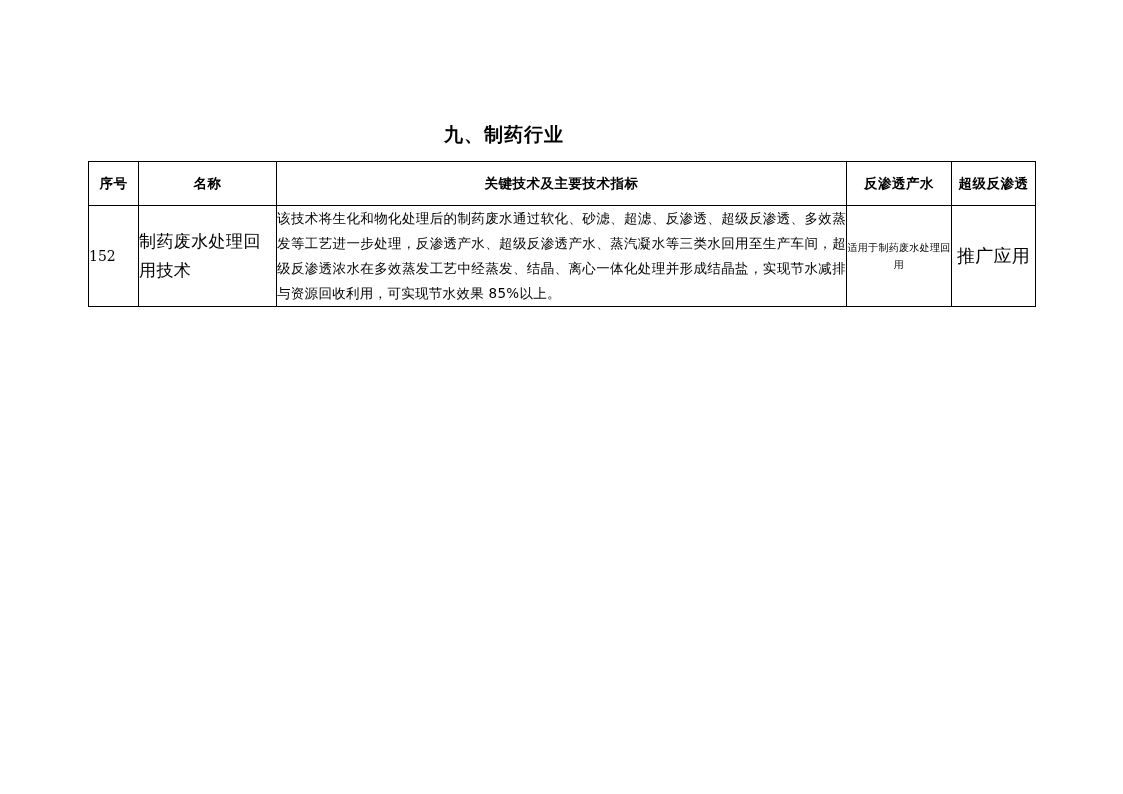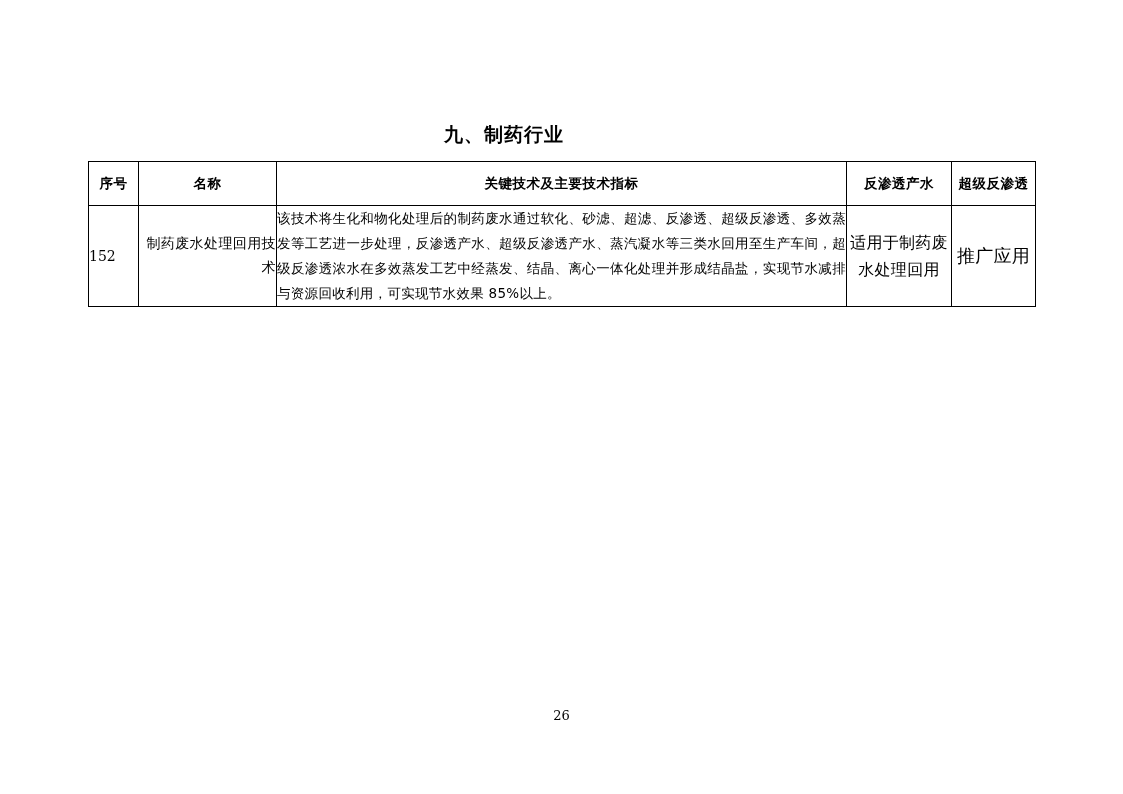--- a/index.html
+++ b/index.html
@@ -60,41 +60,41 @@
   .col-tech  { width: 570px; }
   .col-scope { width: 105px; }
   .col-stage { width: 84px; }
 
   .cell-no {
     text-align: left;
     font-family: "DejaVu Serif", "Liberation Serif", serif;
     font-size: 14px;
   }
   .cell-name {
-    text-align: right;
+    text-align: left;
     font-family: "DejaVu Sans", "Liberation Sans", sans-serif;
-    font-size: 14px;
+    font-size: 17px;
     line-height: 1.7;
     padding: 6px 12px;
     letter-spacing: 0.4px;
   }
   .cell-tech {
     text-align: left;
     font-family: "DejaVu Sans", "Liberation Sans", sans-serif;
     font-size: 13.5px;
     line-height: 1.85;
     padding: 9px 10px 9px 11px;
     letter-spacing: 0.3px;
     text-align: justify;
     text-justify: inter-ideograph;
   }
   .cell-scope {
     text-align: center;
     font-family: "DejaVu Sans", "Liberation Sans", sans-serif;
-    font-size: 16px;
+    font-size: 10px;
     line-height: 1.7;
     padding: 6px 6px;
     letter-spacing: 0.3px;
   }
   .cell-stage {
     text-align: center;
     font-family: "DejaVu Sans", "Liberation Sans", sans-serif;
     font-size: 18px;
     letter-spacing: 0.3px;
   }
@@ -137,15 +137,14 @@
       <tr>
         <td class="cell-no">152</td>
         <td class="cell-name">制药废水处理回用技术</td>
         <td class="cell-tech">该技术将生化和物化处理后的制药废水通过软化、砂滤、超滤、反渗透、超级反渗透、多效蒸发等工艺进一步处理，反渗透产水、超级反渗透产水、蒸汽凝水等三类水回用至生产车间，超级反渗透浓水在多效蒸发工艺中经蒸发、结晶、离心一体化处理并形成结晶盐，实现节水减排与资源回收利用，可实现节水效果 85%以上。</td>
         <td class="cell-scope">适用于制药废水处理回用</td>
         <td class="cell-stage">推广应用</td>
       </tr>
     </tbody>
   </table>
 
-  <div class="page-number">26</div>
 
 </div>
 
 </body></html>

